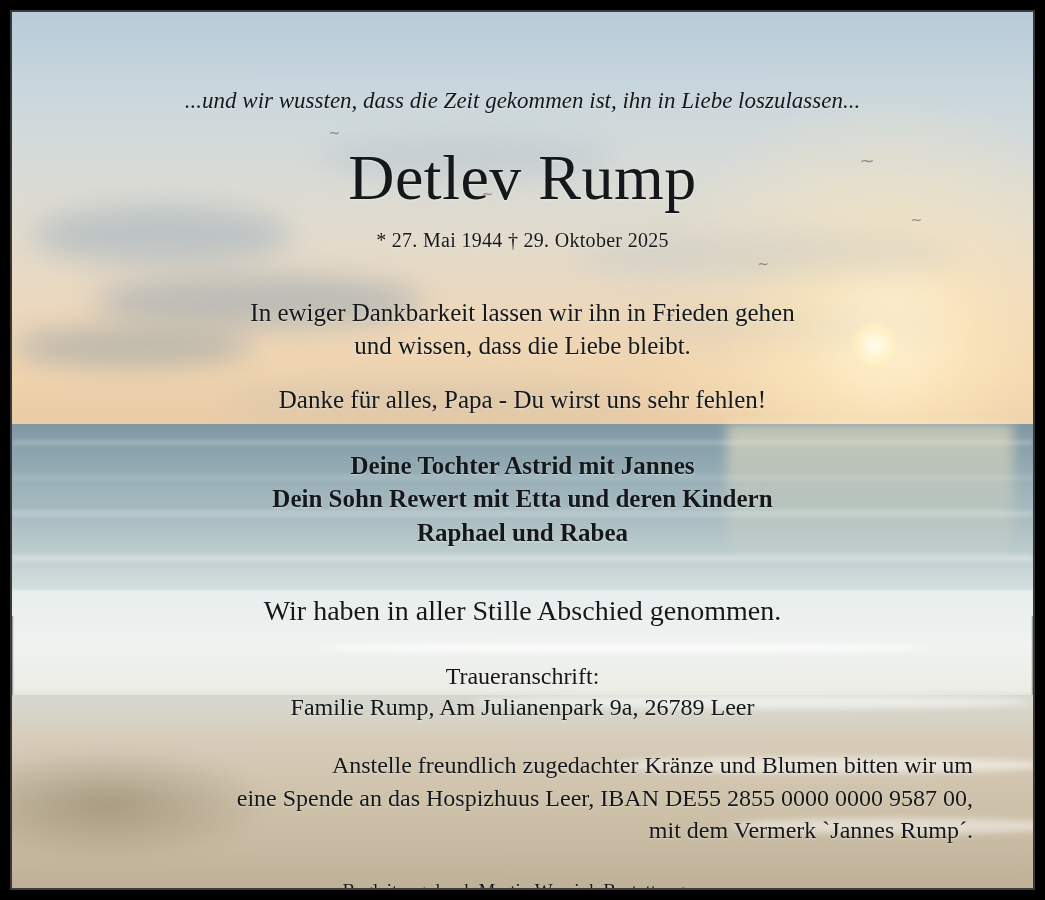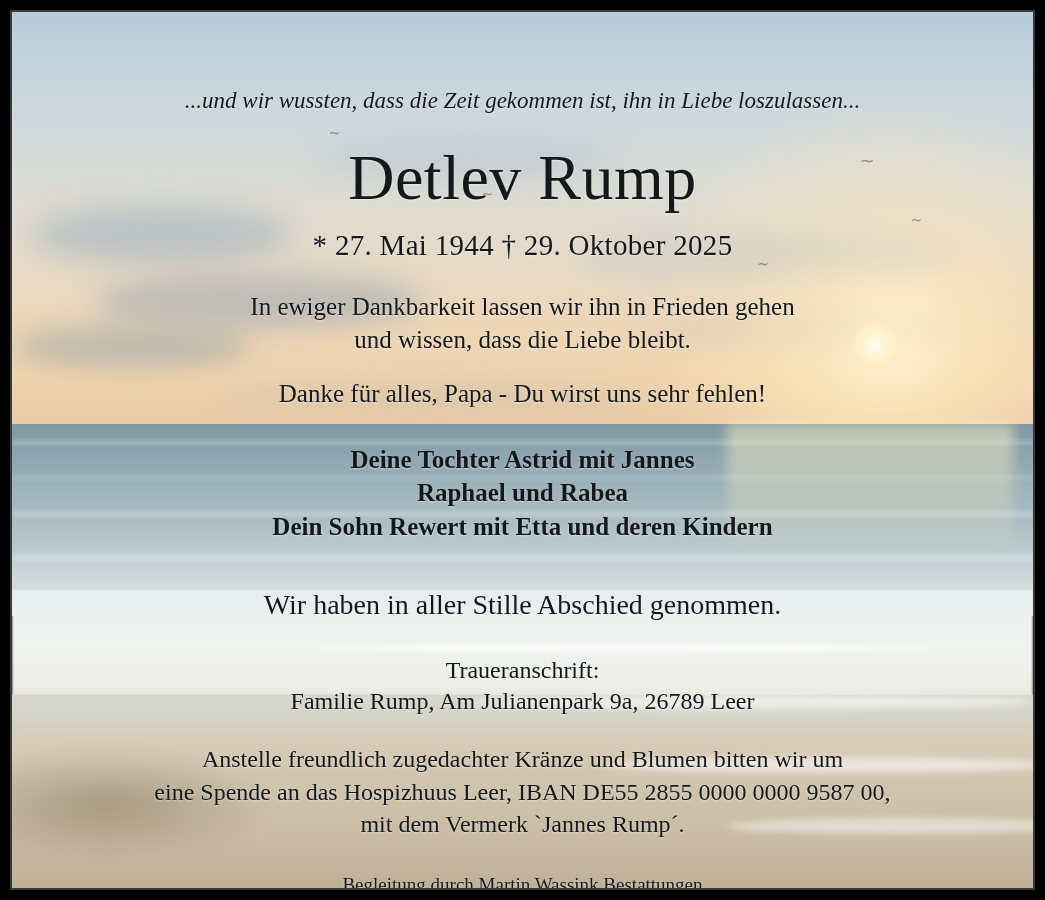--- a/index.html
+++ b/index.html
@@ -202,22 +202,22 @@
   }
 
   .name {
     font-size: 64px;
     line-height: 1.05;
     letter-spacing: 0.5px;
     margin-bottom: 18px;
   }
 
   .dates {
-    font-size: 29px;
-    margin-bottom: 28px;
+    font-size: 20px;
+    margin-bottom: 44px;
     letter-spacing: 0.3px;
   }
 
   .verse {
     font-size: 25px;
     line-height: 1.32;
     margin-bottom: 22px;
   }
 
   .thanks {
@@ -245,20 +245,21 @@
   .address-line {
     font-size: 24px;
     line-height: 1.3;
     margin-bottom: 26px;
   }
 
   .donation {
     font-size: 24px;
     line-height: 1.35;
     margin-bottom: 32px;
+    text-align: right;
   }
 
   .funeral-home {
     font-size: 19px;
     line-height: 1.3;
   }
 </style>
 </head>
 <body>
 
@@ -308,22 +309,22 @@
 
       <div class="verse">
         <div>In ewiger Dankbarkeit lassen wir ihn in Frieden gehen</div>
         <div>und wissen, dass die Liebe bleibt.</div>
       </div>
 
       <div class="thanks">Danke für alles, Papa - Du wirst uns sehr fehlen!</div>
 
       <div class="family">
         <div>Deine Tochter Astrid mit Jannes</div>
+        <div>Dein Sohn Rewert mit Etta und deren Kindern</div>
         <div>Raphael und Rabea</div>
-        <div>Dein Sohn Rewert mit Etta und deren Kindern</div>
       </div>
 
       <div class="quiet">Wir haben in aller Stille Abschied genommen.</div>
 
       <div class="address-label">Traueranschrift:</div>
       <div class="address-line">Familie Rump, Am Julianenpark 9a, 26789 Leer</div>
 
       <div class="donation">
         <div>Anstelle freundlich zugedachter Kränze und Blumen bitten wir um</div>
         <div>eine Spende an das Hospizhuus Leer, IBAN DE55 2855 0000 0000 9587 00,</div>

